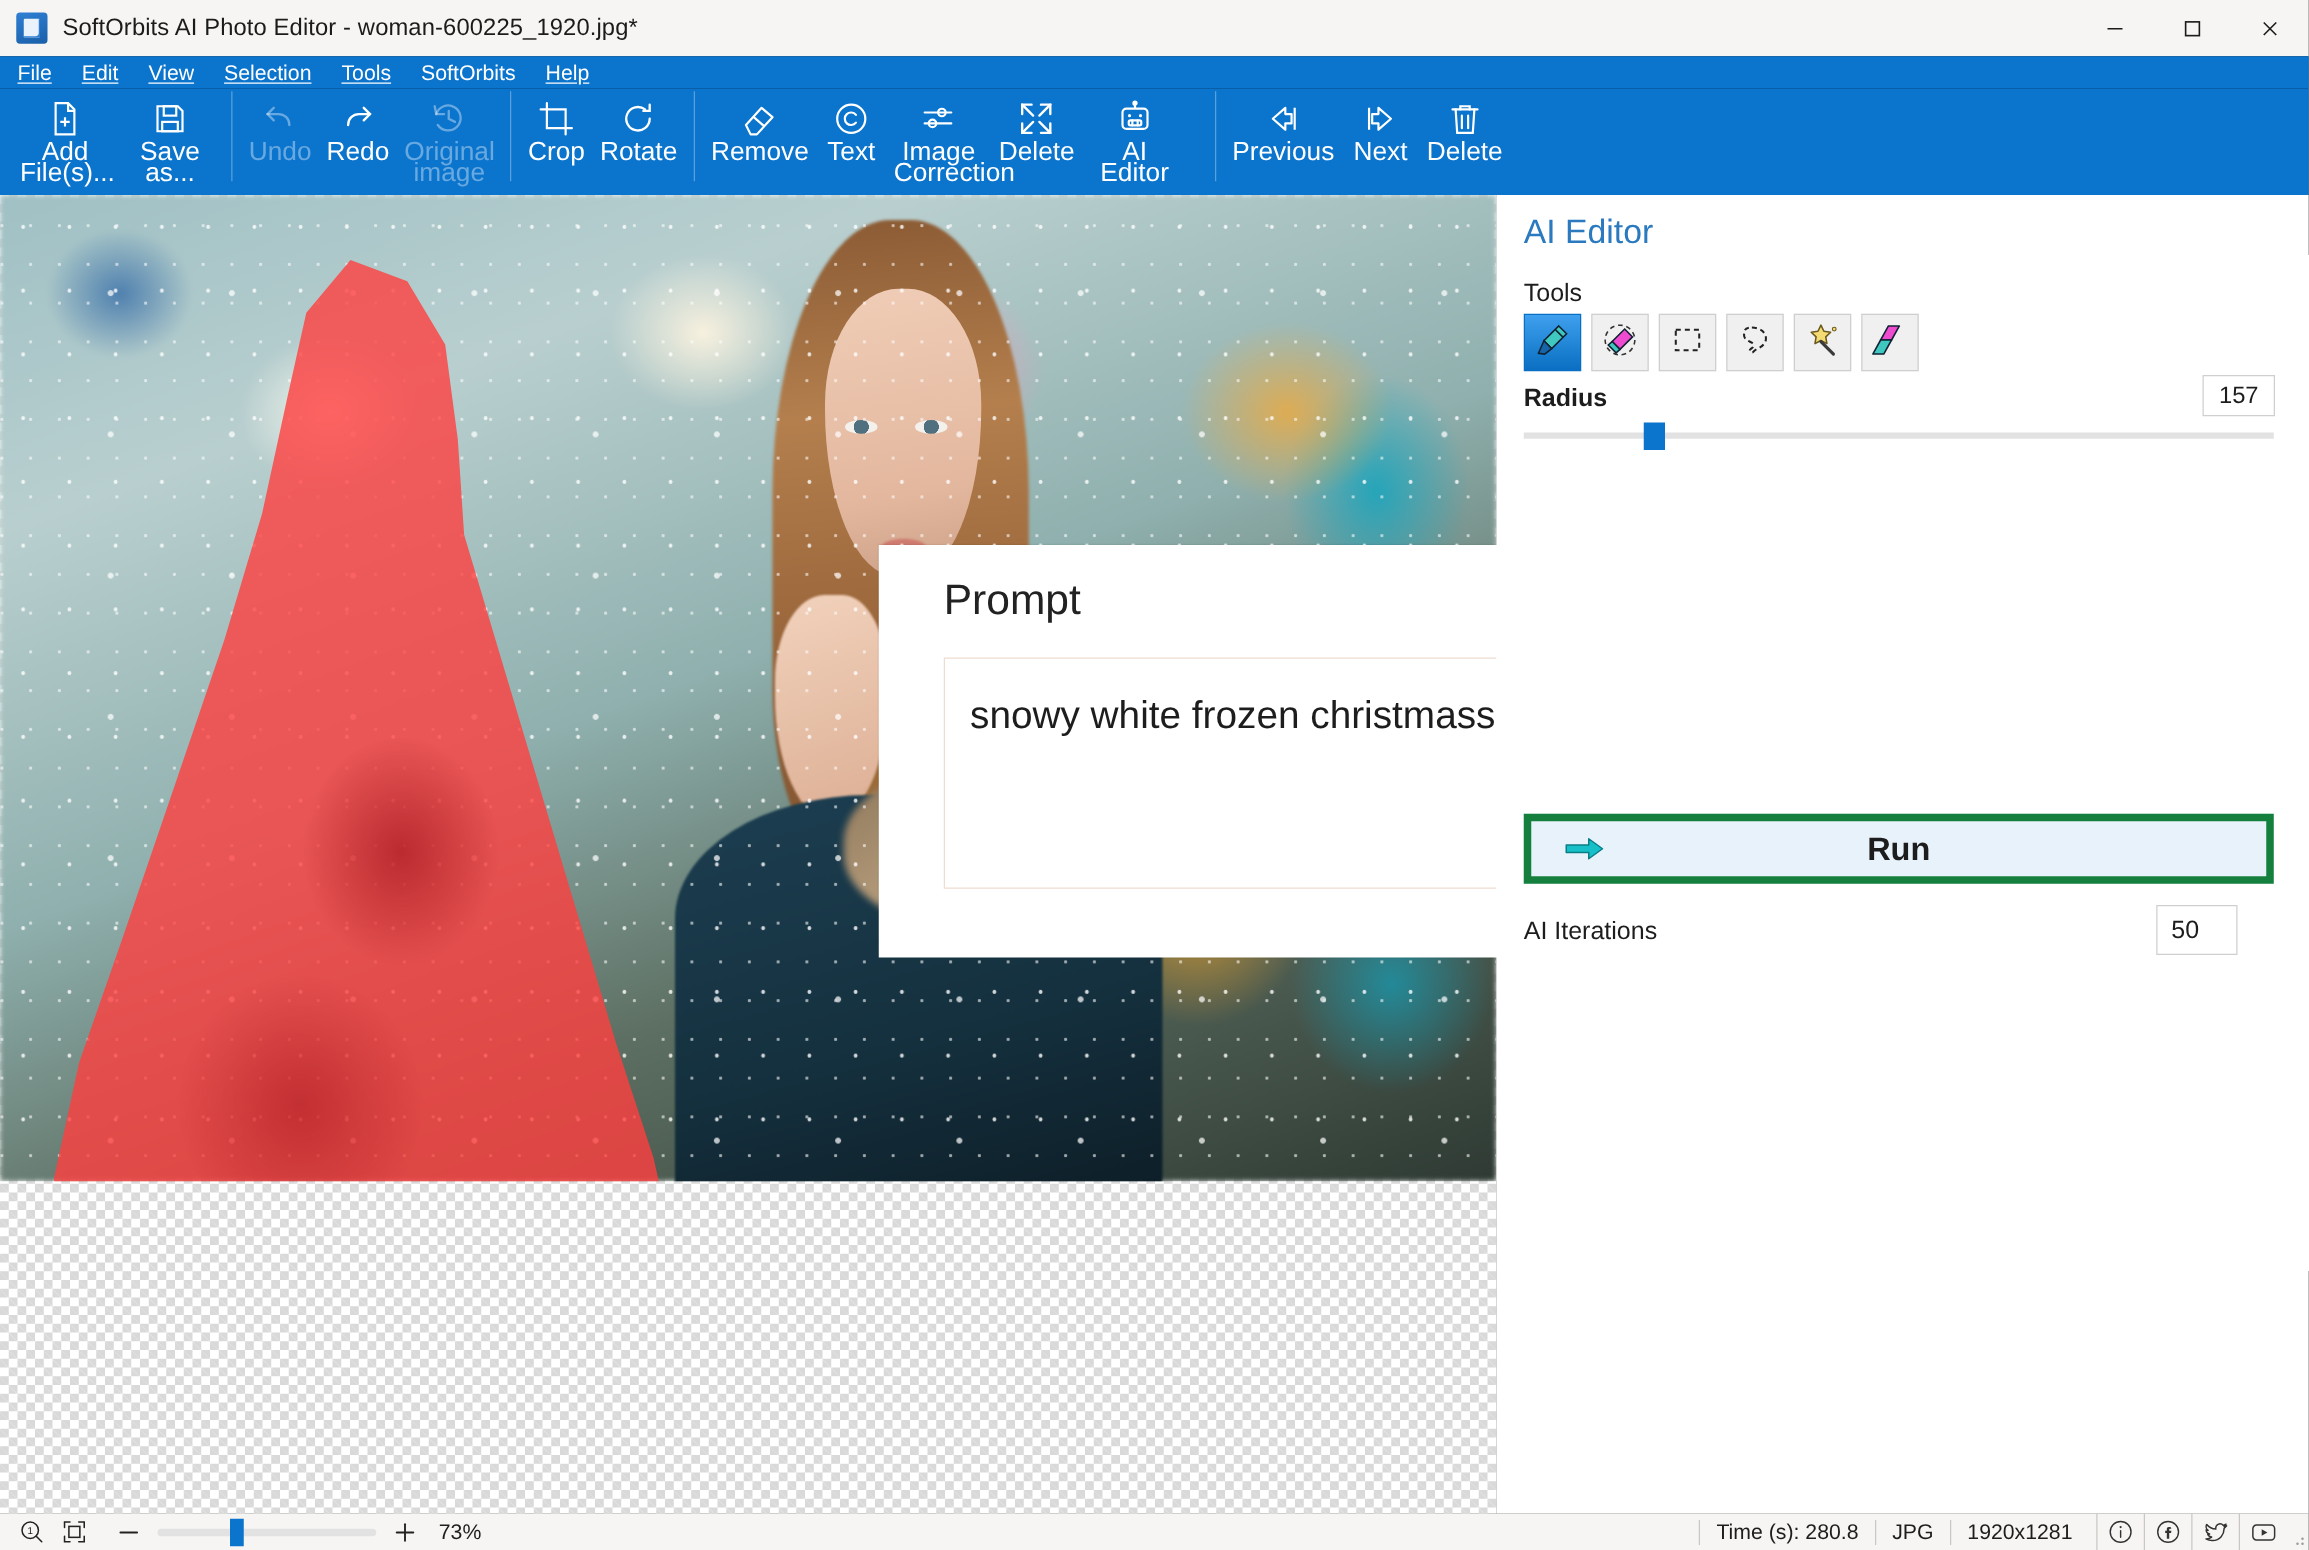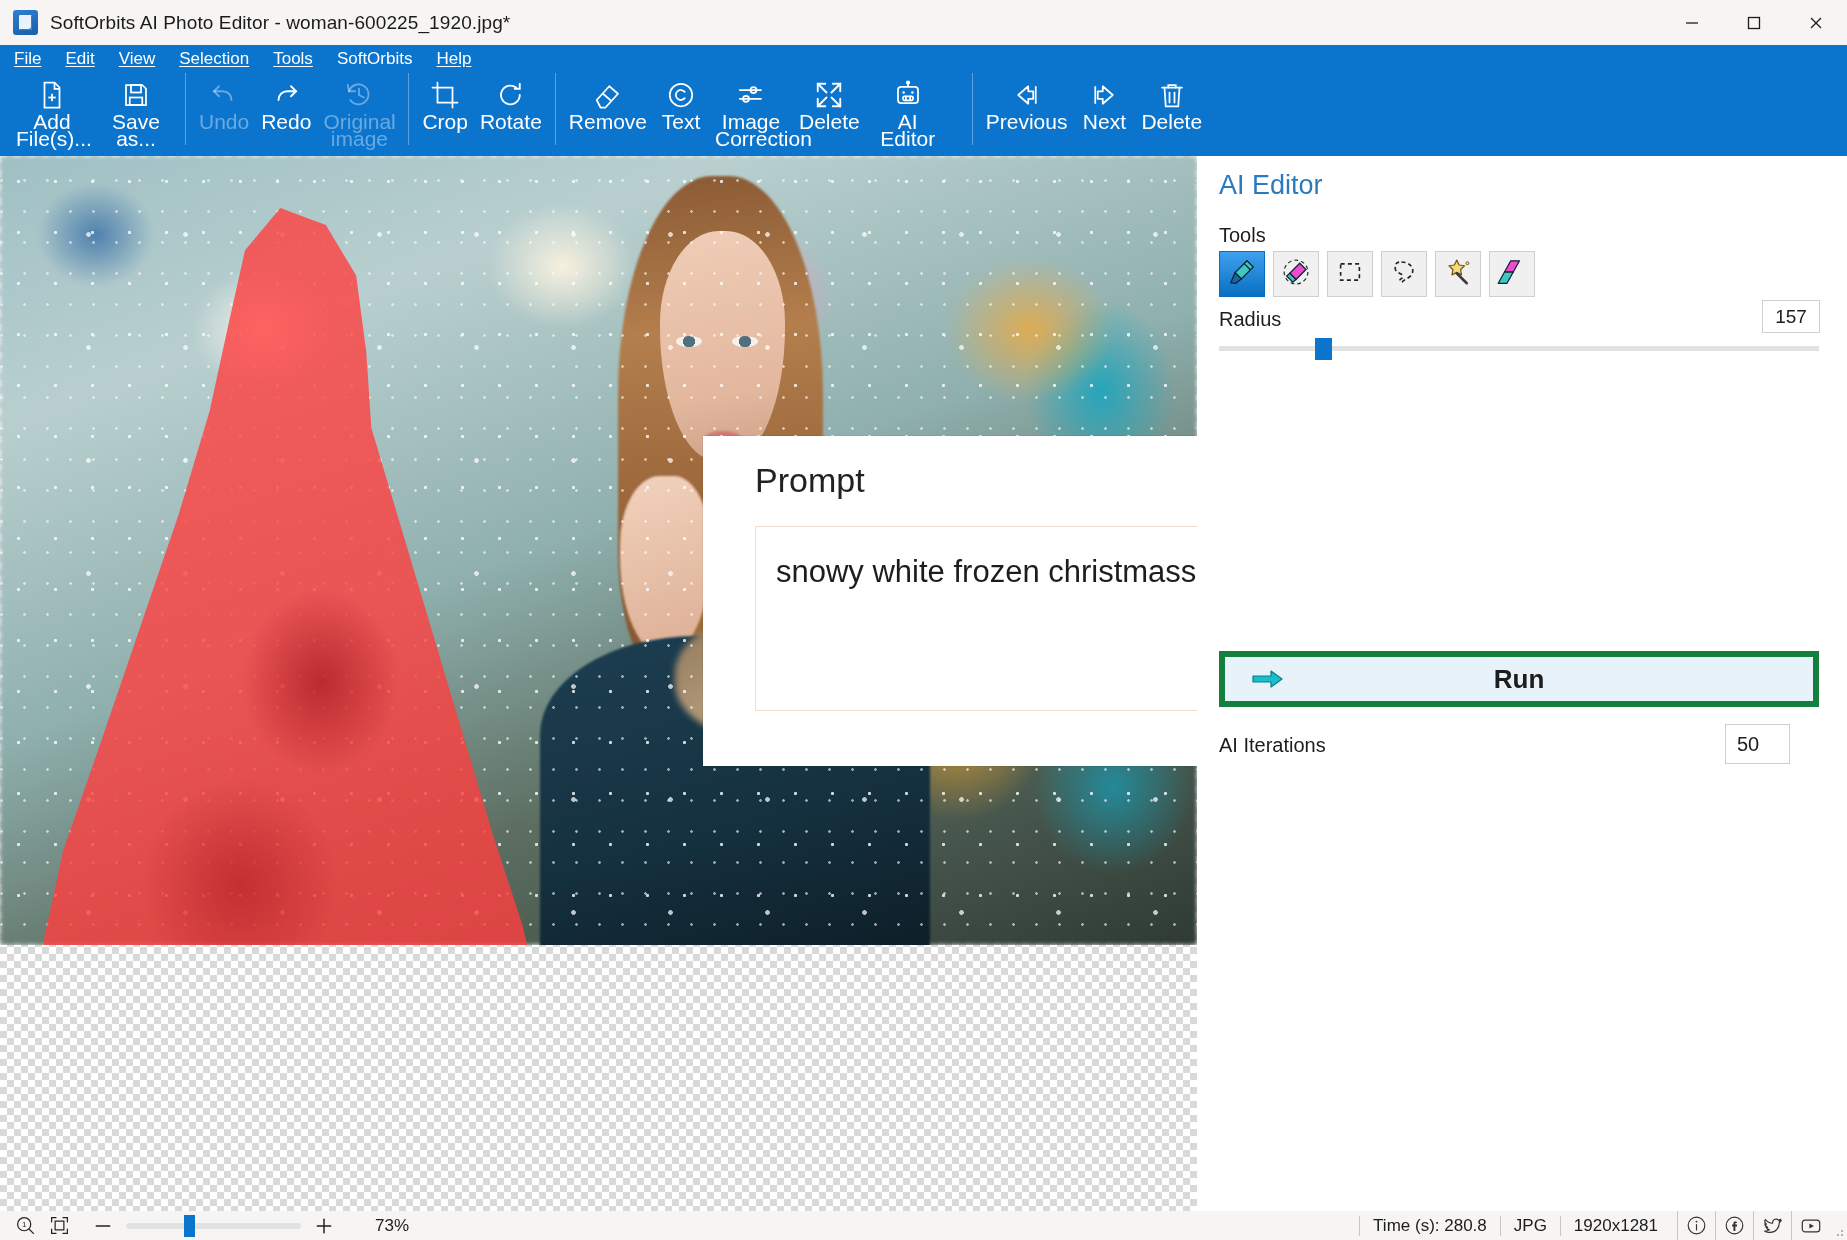--- a/index.html
+++ b/index.html
@@ -192,21 +192,21 @@
   }
   .panel-title { position:absolute; left:22px; top:14px; font-size:27px; color:#2b7ac0; }
   .tools-label { position:absolute; left:22px; top:68px; font-size:20px; color:#1d1d1d; }
   .tools-row { position:absolute; left:22px; top:95px; display:flex; gap:8px; }
   .tool {
     width:46px;height:46px;border:1px solid #cfcfcf;background:#f0f0f0;
     display:flex;align-items:center;justify-content:center; cursor:default;
   }
   .tool.active { background:linear-gradient(180deg,#3ea0ee,#0a6fc2); border-color:#0a6fc2; }
 
-  .radius-label { position:absolute; left:22px; top:152px; font-size:20px; color:#1d1d1d; }
+  .radius-label { position:absolute; left:22px; top:152px; font-size:20px; color:#1d1d1d;font-weight:bold; }
   .radius-value {
     position:absolute; right:27px; top:144px; width:58px; height:33px;
     border:1px solid #cfcfcf; background:#fff; font-size:19px;
     display:flex; align-items:center; justify-content:center; color:#1d1d1d;
   }
   .radius-slider {
     position:absolute; left:22px; top:182px; width:600px; height:22px;
   }
   .radius-slider .track {
     position:absolute; left:0; top:8px; width:600px; height:5px; background:#e2e2e2;
@@ -232,21 +232,21 @@
 
   
   .statusbar {
     position:absolute; left:0; bottom:0; width:1847px; height:29px;
     background:#f7f5f3; display:flex; align-items:center; font-size:17px; color:#1d1d1d;
   }
   .sb-ic { width:34px;height:29px;display:flex;align-items:center;justify-content:center; }
   .zoom-slider { position:relative; width:175px; height:22px; margin:0 6px; }
   .zoom-slider .ztrack{ position:absolute;left:0;top:8px;width:175px;height:6px;background:#e2e2e2;border-radius:3px;}
   .zoom-slider .zthumb{ position:absolute;left:58px;top:0;width:11px;height:22px;background:#0b74cd;}
-  .zoom-pct { margin-left:34px;text-align:right; }
+  .zoom-pct { margin-left:10px;text-align:right; }
   .sb-right { margin-left:auto; display:flex; align-items:center; height:29px; }
   .sb-cell { padding:0 13px; border-left:1px solid #c9c7c5; height:20px; display:flex; align-items:center; }
   .sb-social { width:38px;height:29px;display:flex;align-items:center;justify-content:center; }
   .resize-grip{ width:18px;height:29px;display:flex;align-items:flex-end;justify-content:flex-end;padding:3px;}
 </style>
 </head>
 <body>
 
 <div id="app">
 

